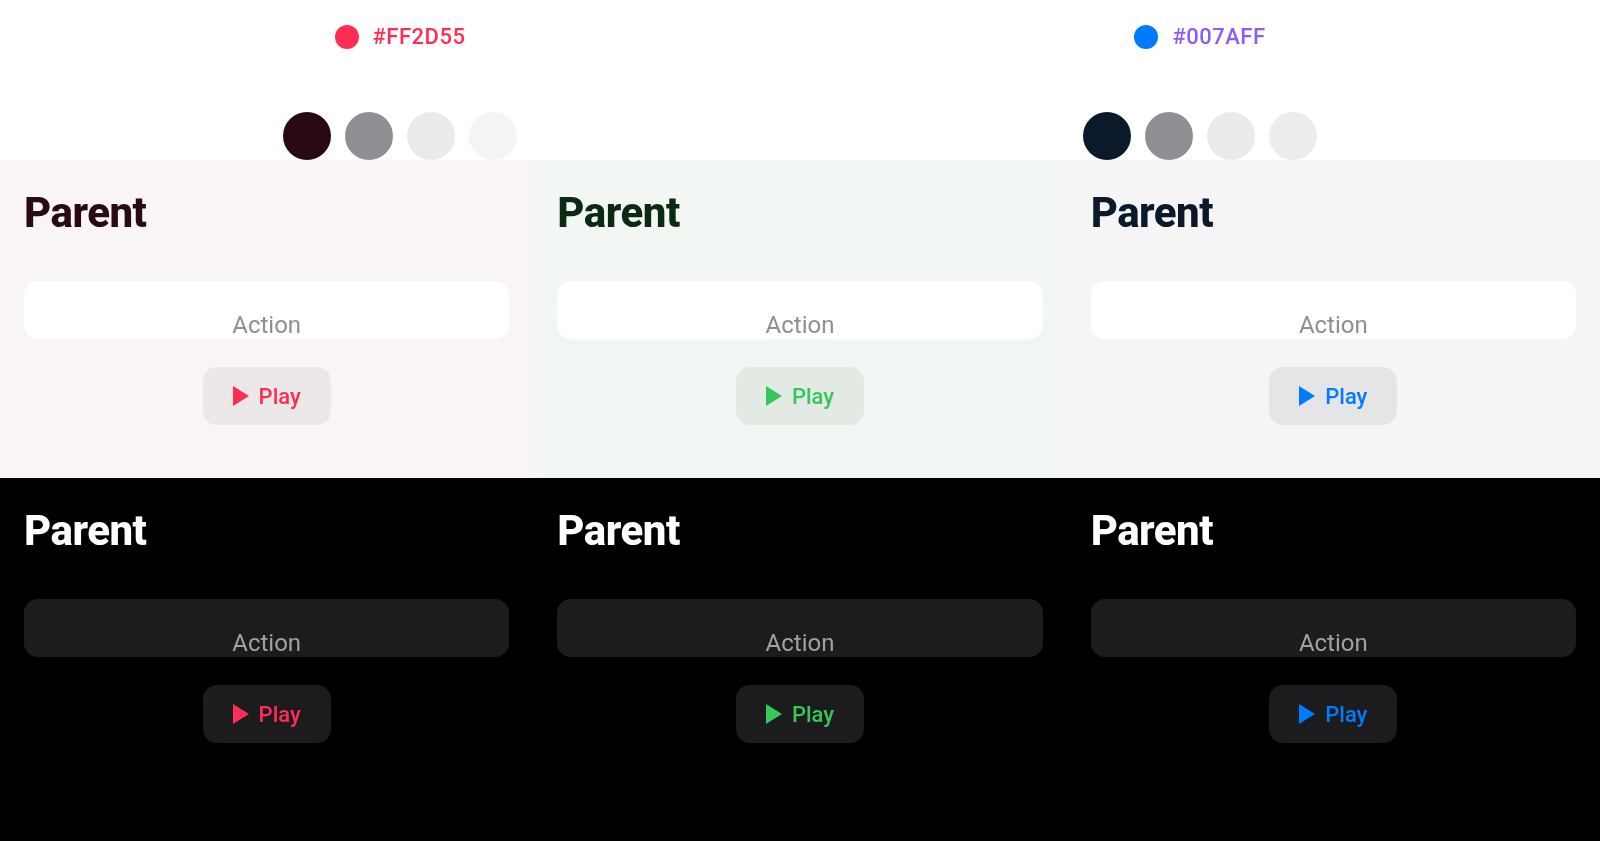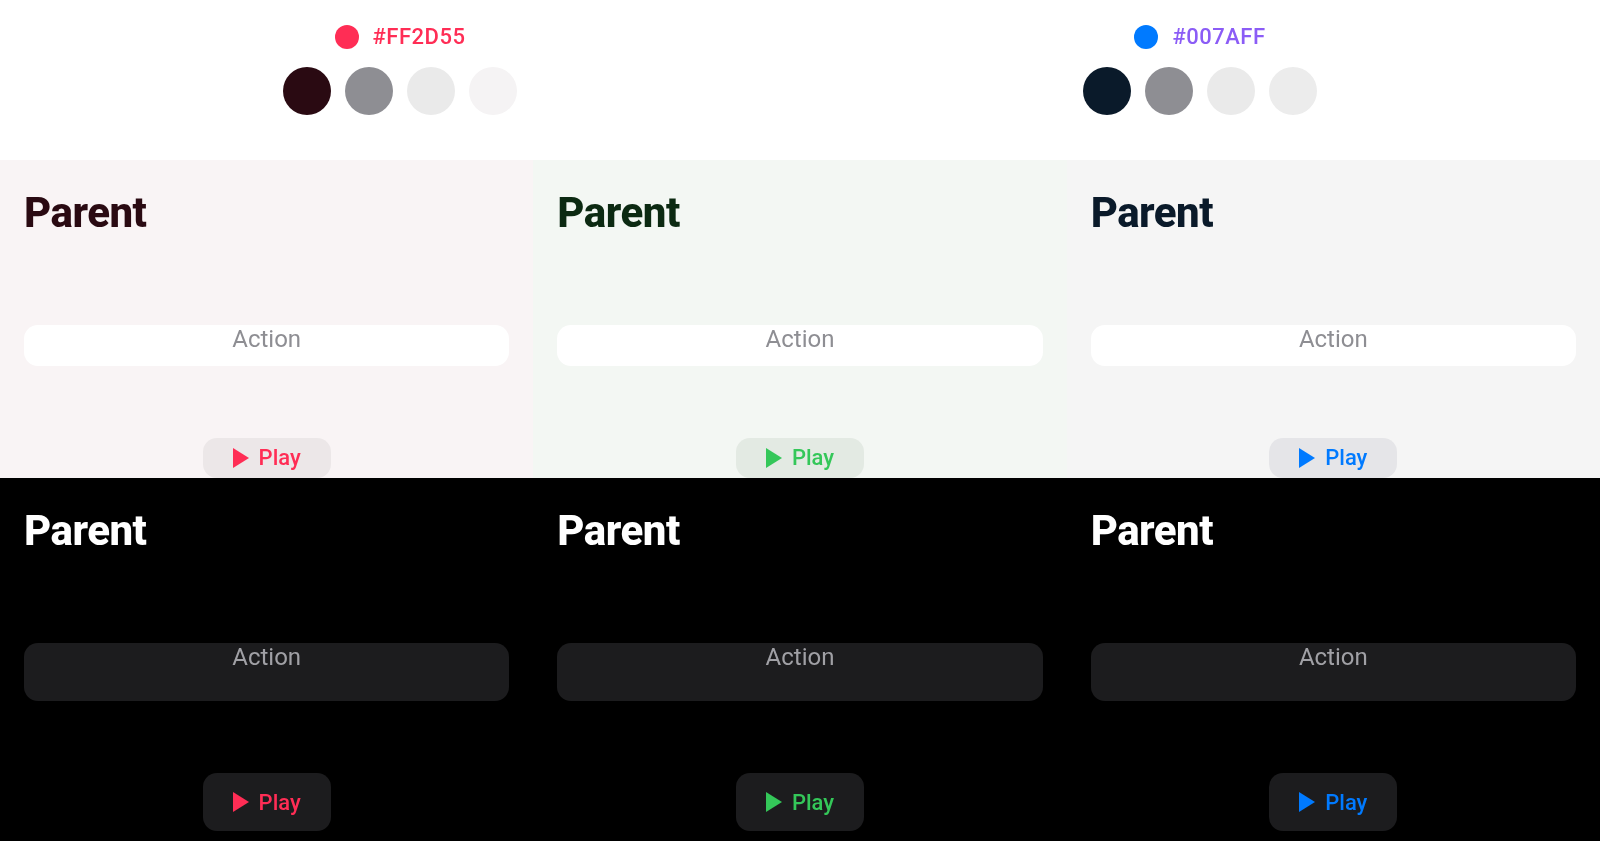--- a/index.html
+++ b/index.html
@@ -14,21 +14,21 @@
     display: flex;
     width: 100%;
     height: 160px;
     background: #fff;
   }
   .header-cell {
     flex: 1;
     display: flex;
     flex-direction: column;
     align-items: center;
-    justify-content: flex-start;
+    justify-content: space-between;
     gap: 18px;
     padding-top: 24px;
   }
   .hex-row {
     display: flex;
     align-items: center;
     gap: 14px;
   }
   .hex-dot {
     width: 24px;
@@ -56,37 +56,36 @@
   }
   .panel-row.light { height: 318px; }
   .panel-row.dark  { height: 363px; background: #000; }
 
   .panel {
     flex: 1;
     padding: 28px 24px 0 24px;
     display: flex;
     flex-direction: column;
     align-items: stretch;
-    gap: 44px;
   }
   .panel.dark { background: #000; }
 
   .title {
     font-size: 42px;
     font-weight: 800;
     letter-spacing: -0.5px;
     margin-bottom: 44px;
   }
 
   .action-btn {
     width: 100%;
     height: 58px;
     border-radius: 14px;
     display: flex;
-    align-items: flex-start;
+    align-items: flex-end;
     justify-content: center;
     font-size: 24px;
     font-weight: 400;
     margin-bottom: 28px;
     cursor: pointer;
   }
   .action-btn.light { background: #fff; color: #8e8e93; }
   .action-btn.dark  { background: #1c1c1e; color: #a0a0a5; }
 
   .play-btn {

